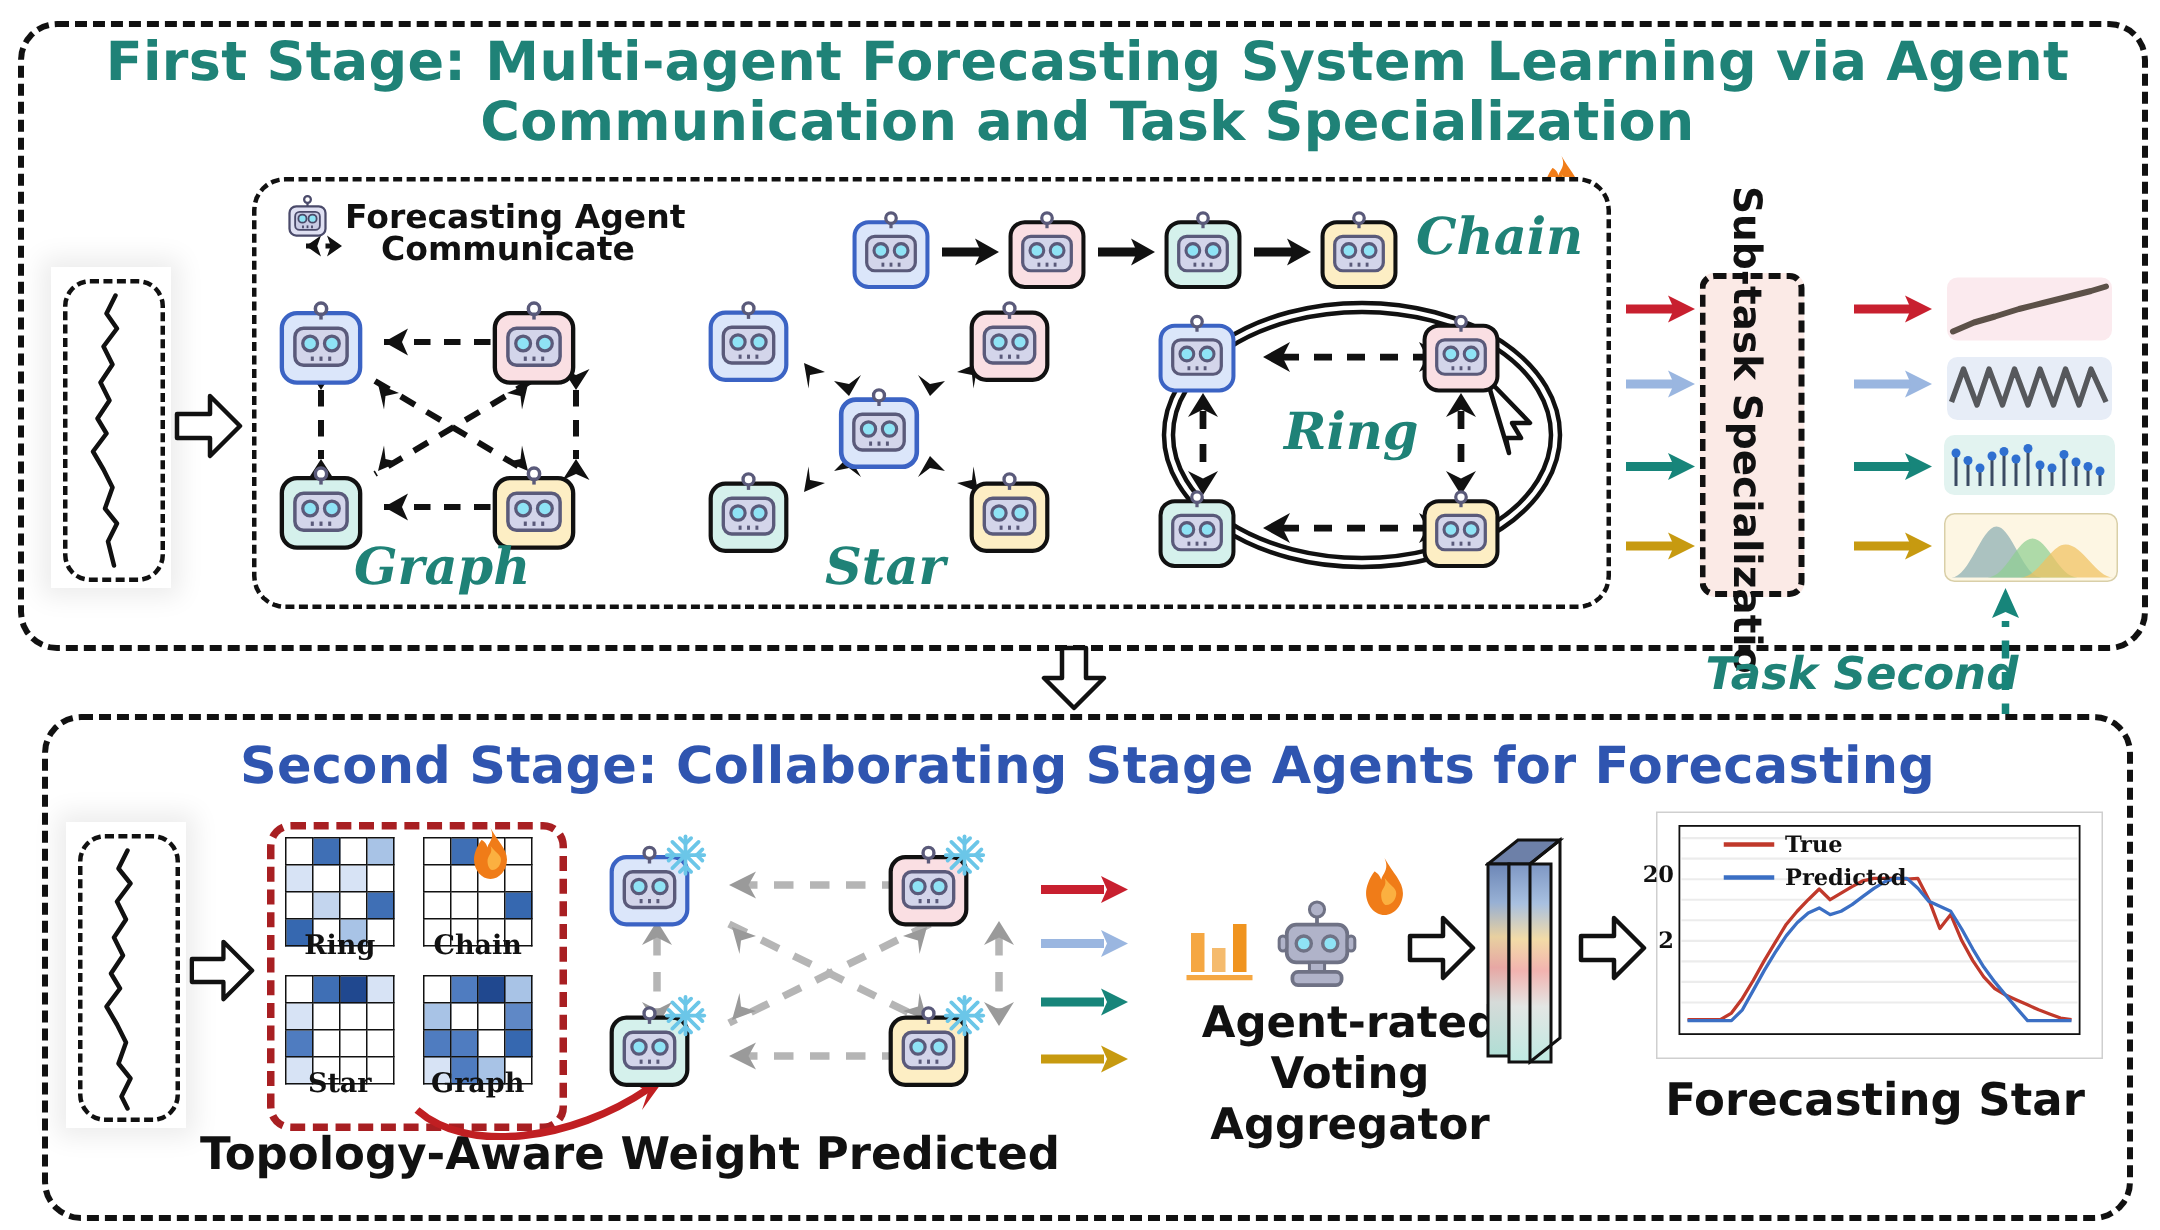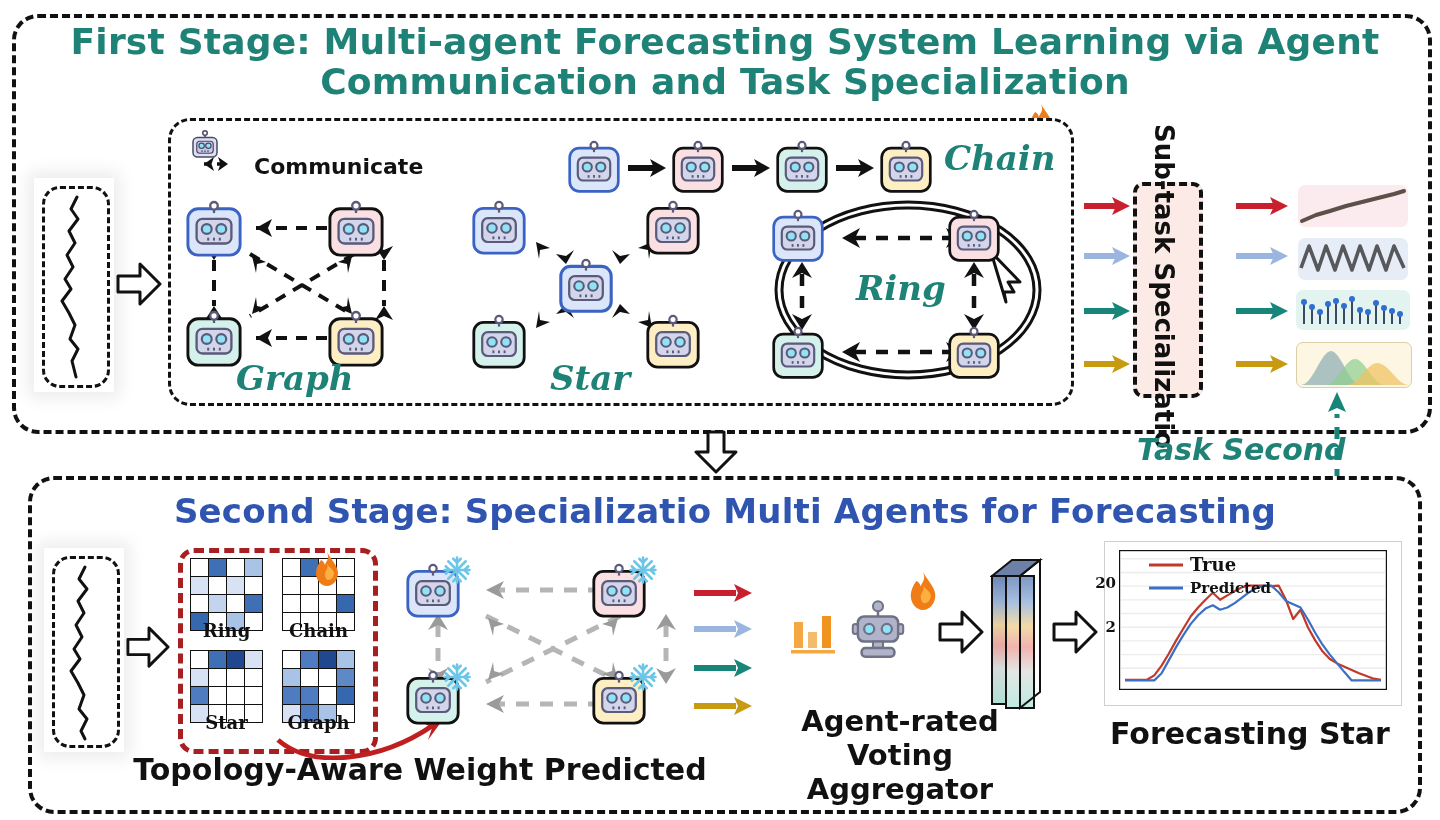--- a/index.html
+++ b/index.html
@@ -98,21 +98,21 @@
     position:absolute;left:178px;top:548px;width:190px;height:196px;
     border:5px dashed #a81f22;border-radius:16px;
   }
 
   
   .caption{
     position:absolute;text-align:center;font-weight:700;color:#111;
     font-family:"DejaVu Sans",sans-serif;line-height:1.18;
   }
   #cap-topology{left:120px;top:752px;width:600px;font-size:30px;}
-  #cap-voting{left:750px;top:704px;width:300px;font-size:29px;text-align:center;}
+  #cap-voting{left:750px;top:664px;width:300px;font-size:29px;text-align:center;}
   #cap-forecast{left:1090px;top:716px;width:320px;font-size:30px;}
 
   
   #chart-box{
     position:absolute;left:1104px;top:541px;width:296px;height:163px;
     background:#fff;border:1px solid #cfcfcf;
   }
   #chart-inner{position:absolute;left:14px;top:8px;width:268px;height:140px;}
   .chart-ytick{
     position:absolute;font-family:"DejaVu Serif",serif;font-weight:700;
@@ -163,20 +163,21 @@
       <line x1="20" y1="7" x2="20" y2="11" stroke="#4a4a6a" stroke-width="2"></line>
       <rect x="4" y="10" width="32" height="26" rx="6" fill="#dfe0f2" stroke="#4a4a6a" stroke-width="2"></rect>
       <rect x="9" y="15" width="22" height="16" rx="4" fill="#c9cbe4" stroke="#4a4a6a" stroke-width="1.6"></rect>
       <circle cx="15.5" cy="21" r="3.6" fill="#8fe3f5" stroke="#4a4a6a" stroke-width="1.6"></circle>
       <circle cx="24.5" cy="21" r="3.6" fill="#8fe3f5" stroke="#4a4a6a" stroke-width="1.6"></circle>
       <line x1="16" y1="27" x2="16" y2="29.5" stroke="#4a4a6a" stroke-width="1.6"></line>
       <line x1="20" y1="27" x2="20" y2="29.5" stroke="#4a4a6a" stroke-width="1.6"></line>
       <line x1="24" y1="27" x2="24" y2="29.5" stroke="#4a4a6a" stroke-width="1.6"></line>
     </svg>
   </span>
+  <span class="legend-text">Forecasting Agent</span>
 </div>
 
 <div id="legend-comm" class="legend-row">
   <span>
     <svg width="56" height="22" viewBox="0 0 56 22">
       <line x1="16" y1="11" x2="40" y2="11" stroke="#111" stroke-width="3.4" stroke-dasharray="7 6"></line>
       <path d="M16 11 L26 4 L23.5 11 L26 18 Z" fill="#111"></path>
       <path d="M40 11 L30 4 L32.5 11 L30 18 Z" fill="#111"></path>
     </svg>
   </span>
@@ -605,21 +606,21 @@
   </svg>
 </div>
 
 <div class="abs hollow-arrow" style="left:692px;top:430px;">
   <svg width="48" height="44" viewBox="0 0 48 44">
     <path d="M16 2 H32 V22 H44 L24 42 L4 22 H16 Z" fill="#fff" stroke="#111" stroke-width="3" stroke-linejoin="round"></path>
   </svg>
 </div>
 
 <div id="stage2-frame" class="stage-frame"></div>
-<div id="stage2-title" class="stage-title">Second Stage: Specializatio Multi Agents for Forecasting</div>
+<div id="stage2-title" class="stage-title">Second Stage: Collaborating Stage Agents for Forecasting</div>
 
 <div id="ts2-shadow" class="ts-shadow"></div>
 <div id="ts2" class="ts-box">
   <svg width="62" height="186" viewBox="0 0 62 186" style="display:block">
     <polyline points="30,8 24,20 32,30 23,42 29,54 21,66 27,78 19,90 25,100 16,112 23,124 29,136 24,150 32,160 26,172 30,180" fill="none" stroke="#111" stroke-width="3" stroke-linejoin="round" stroke-linecap="round"></polyline>
   </svg>
 </div>
 <div class="abs hollow-arrow" style="left:126px;top:624px;">
   <svg width="44" height="46" viewBox="0 0 46 48">
     <path d="M2 16 H24 V4 L44 24 L24 44 V32 H2 Z" fill="#fff" stroke="#111" stroke-width="3" stroke-linejoin="round"></path>
@@ -1033,21 +1034,21 @@
         </g>
     </svg>
     <div class="chart-ytick" id="ytick-20" style="top: 24px;">20</div>
     <div class="chart-ytick" id="ytick-10" style="top: 68.2174px;">2</div>
   </div>
   <div class="abs" style="left:44px;top:12px;">
     <div style="display:flex;align-items:center;gap:7px;">
       <svg width="34" height="6">
           <line x1="0" y1="3" x2="34" y2="3" stroke="#c0392b" stroke-width="3"></line>
         </svg>
-      <span style="font-family:'DejaVu Serif',serif;font-weight:700;font-size:18px;color:#111;">True</span>
+      <span style="font-family:'DejaVu Serif',serif;font-weight:700;font-size:15px;color:#111;">True</span>
     </div>
     <div style="display:flex;align-items:center;gap:7px;margin-top:4px;">
       <svg width="34" height="6">
           <line x1="0" y1="3" x2="34" y2="3" stroke="#3b6fc4" stroke-width="3"></line>
         </svg>
       <span style="font-family:'DejaVu Serif',serif;font-weight:700;font-size:15px;color:#111;">Predicted</span>
     </div>
   </div>
 </div>
 <div class="caption" id="cap-forecast">Forecasting Star</div>

